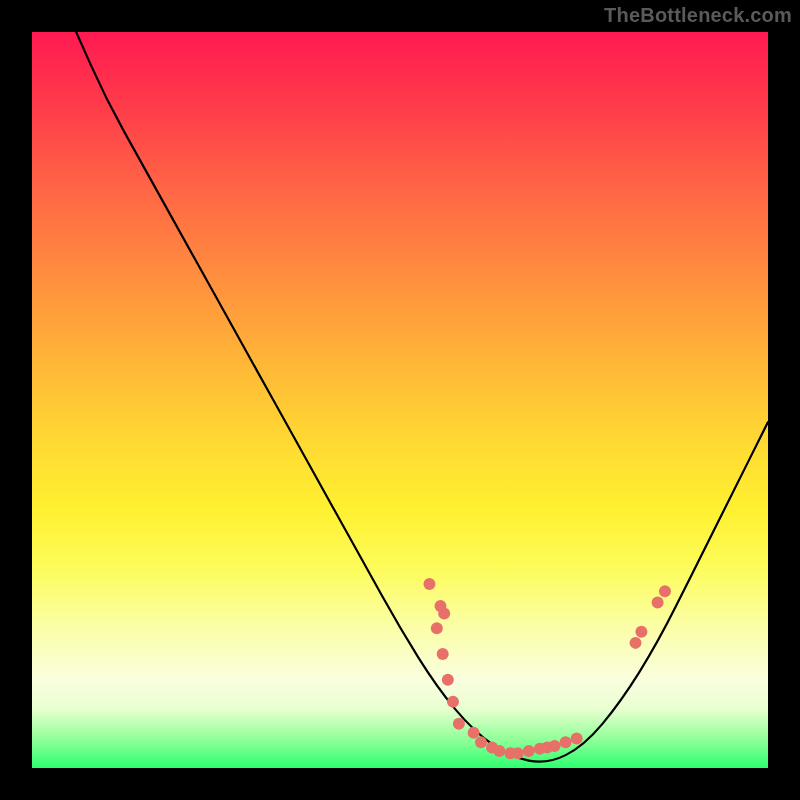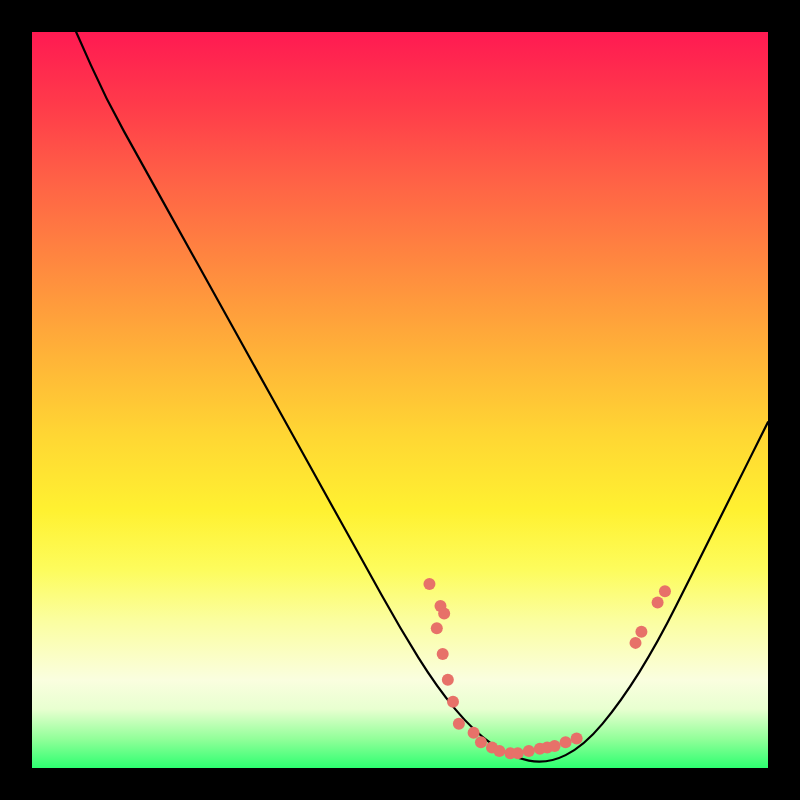--- a/index.html
+++ b/index.html
@@ -48,20 +48,21 @@
     top: 0;
     width: 100%;
     height: 100%;
     pointer-events: none;
   }
 </style>
 </head>
 <body>
 
 <div class="chart-container">
+  <div class="watermark">TheBottleneck.com</div>
   <div class="plot-area">
     <svg class="curve" viewBox="0 0 736 736" preserveAspectRatio="none">
       <g>
         <path id="curve-path" fill="none" stroke="#000000" stroke-width="2.2" stroke-linecap="round" d="M 44.16 0 Q 44.16 0 58.88 33.120000000000005 Q 73.60000000000001 66.24000000000001 92 99.36000000000001 Q 110.39999999999999 132.48000000000002 128.8 165.60000000000002 Q 147.20000000000002 198.72000000000003 165.60000000000002 231.84 Q 184 264.96 202.39999999999998 298.08 Q 220.79999999999998 331.2 239.2 364.32 Q 257.59999999999997 397.44 276 430.56 Q 294.40000000000003 463.68 312.8 496.79999999999995 Q 331.2 529.92 349.6 563.04 Q 368 596.16 386.4 625.5999999999999 Q 404.8 655.04 423.2 677.12 Q 441.59999999999997 699.2 460 712.08 Q 478.40000000000003 724.96 496.79999999999995 728.6400000000001 Q 515.1999999999999 732.32 533.5999999999999 723.12 Q 552 713.92 570.4000000000001 691.8399999999999 Q 588.8000000000001 669.76 607.2 640.3199999999999 Q 625.6 610.88 644 574.0799999999999 Q 662.4 537.28 680.8 500.48 Q 699.1999999999999 463.68 717.5999999999999 426.88 T 736 390.08000000000004"></path>
       </g>
       <g id="scatter-group">
           <circle cx="397.44000000000005" cy="552" r="6" fill="#e77169"></circle>
           <circle cx="408.48" cy="574.08" r="6" fill="#e77169"></circle>
           <circle cx="412.16" cy="581.44" r="6" fill="#e77169"></circle>
           <circle cx="404.8" cy="596.16" r="6" fill="#e77169"></circle>

